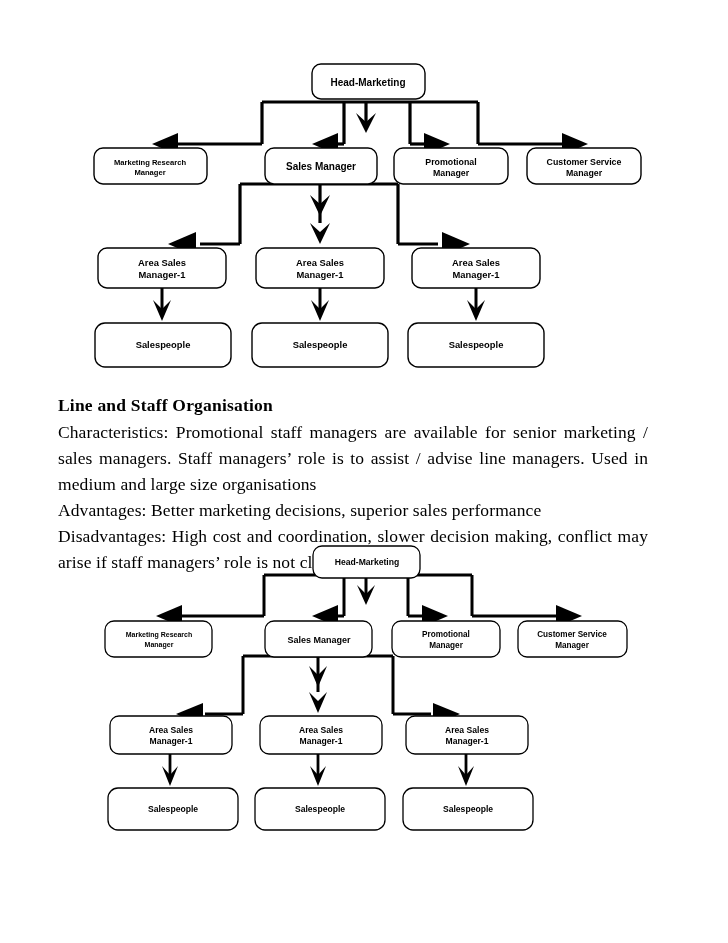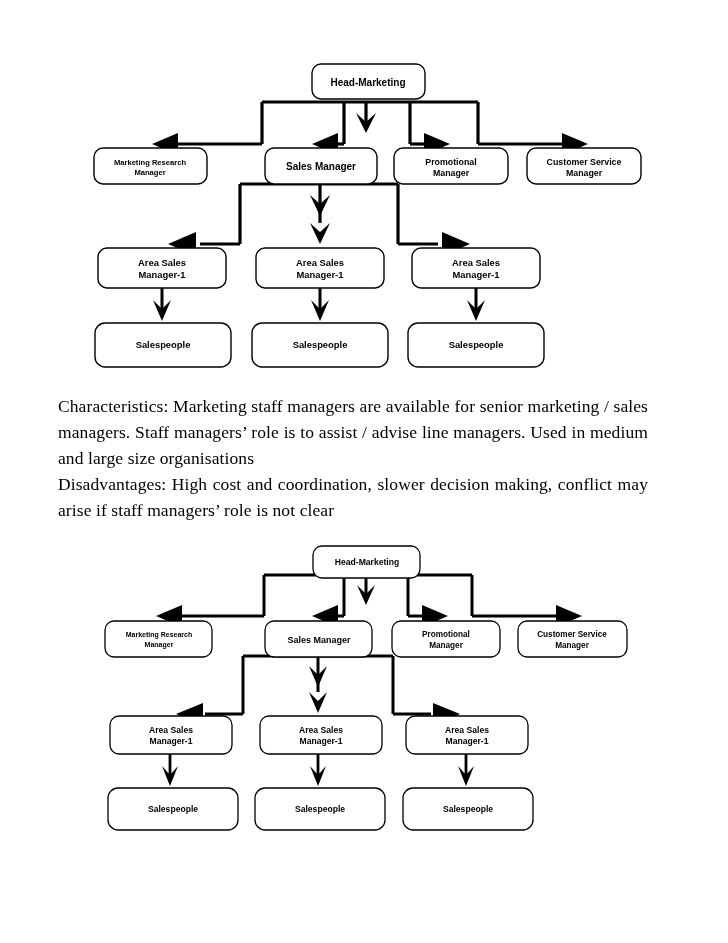--- a/index.html
+++ b/index.html
@@ -177,21 +177,23 @@
         <text class="node-label" x="320" y="293" font-size="9.4">Salespeople</text>
       </g>
       <g>
         <rect x="408" y="268" width="136" height="44" rx="10" ry="10" fill="#fff" stroke="#000" stroke-width="1.4"></rect>
         <text class="node-label" x="476" y="293" font-size="9.4">Salespeople</text>
       </g>
     </svg>
   </div>
 
   <div class="textblock">
-    <p class="tb-para">Characteristics: Marketing staff managers are available for senior marketing / sales managers. Staff managers’ role is to assist / advise line managers. Used in medium and large size organisations</p>
+    <div class="tb-heading">Line and Staff Organisation</div>
+    <p class="tb-para">Characteristics: Promotional staff managers are available for senior marketing / sales managers. Staff managers’ role is to assist / advise line managers. Used in medium and large size organisations</p>
+    <p class="tb-para nojust">Advantages: Better marketing decisions, superior sales performance</p>
     <p class="tb-para">Disadvantages: High cost and coordination, slower decision making, conflict may arise if staff managers’ role is not clear</p>
   </div>
 
   <div class="diagram" style="top:540px;">
     <svg width="728" height="300" viewBox="0 0 728 300" xmlns="http://www.w3.org/2000/svg">
       <g stroke="#000" fill="none" stroke-width="3" stroke-linecap="butt">
 
         <path d="M264,35 L472,35"></path>
         <path d="M264,35 L264,76"></path>
         <path d="M344,35 L344,76"></path>

